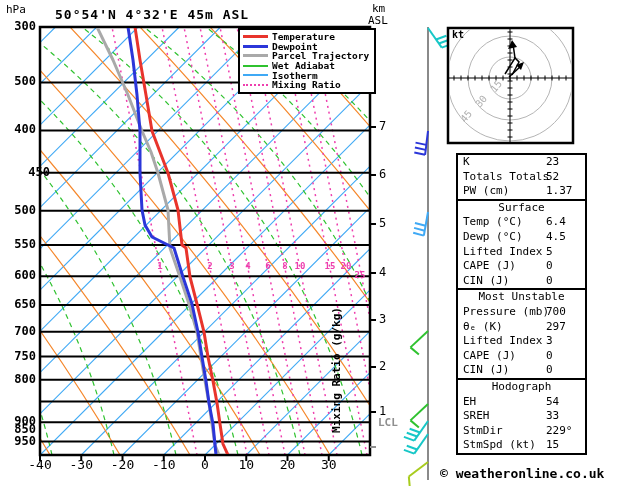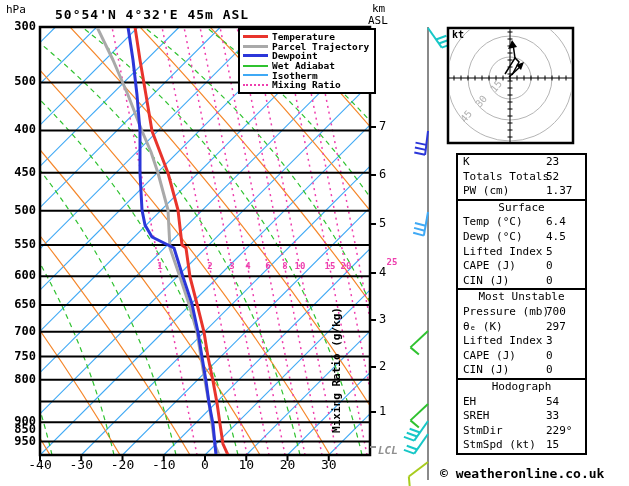--- a/index.html
+++ b/index.html
@@ -232,21 +232,21 @@
         <path d="M505,74 L515,58 L519,62 L512,75" stroke="#000" stroke-width="1.5" fill="none"></path>
         <path d="M515,58 L513,44" stroke="#000" stroke-width="1.5" fill="none"></path>
         <path d="M512,40 L508,49 L517,47 Z" fill="#000"></path>
       </g>
     </svg>
 
   <div id="plabels">
       <div class="abs plabel" style="left: 2px; top: 19px;">300</div>
       <div class="abs plabel" style="left: 2px; top: 74.4483px;">500</div>
       <div class="abs plabel" style="left: 2px; top: 122.48px;">400</div>
-      <div class="abs plabel" style="left: 2px; top: 164.847px;">450</div>
+      <div class="abs plabel" style="left: 16px; top: 164.847px;">450</div>
       <div class="abs plabel" style="left: 2px; top: 202.745px;">500</div>
       <div class="abs plabel" style="left: 2px; top: 237.028px;">550</div>
       <div class="abs plabel" style="left: 2px; top: 268.326px;">600</div>
       <div class="abs plabel" style="left: 2px; top: 297.118px;">650</div>
       <div class="abs plabel" style="left: 2px; top: 323.775px;">700</div>
       <div class="abs plabel" style="left: 2px; top: 348.592px;">750</div>
       <div class="abs plabel" style="left: 2px; top: 371.806px;">800</div>
       <div class="abs plabel" style="left: 2px; top: 393.613px; margin-top: 28px;">850</div>
       <div class="abs plabel" style="left: 2px; top: 414.173px;">900</div>
       <div class="abs plabel" style="left: 2px; top: 433.621px;">950</div>
@@ -262,51 +262,51 @@
       <div class="abs xlabel" style="left: 310.75px; top: 457px;">30</div>
     </div>
   <div id="kmlabels">
       <div class="abs kmlabel" style="left: 379px; top: 119px;">7</div>
       <div class="abs kmlabel" style="left: 379px; top: 167px;">6</div>
       <div class="abs kmlabel" style="left: 379px; top: 216px;">5</div>
       <div class="abs kmlabel" style="left: 379px; top: 265px;">4</div>
       <div class="abs kmlabel" style="left: 379px; top: 312px;">3</div>
       <div class="abs kmlabel" style="left: 379px; top: 359px;">2</div>
       <div class="abs kmlabel" style="left: 379px; top: 404px;">1</div>
-      <div class="abs" id="lcl-label" style="left: 378px; top: 444px; font-style: italic;">LCL</div>
+      <div class="abs" id="lcl-label" style="left: 378px; top: 416px;">LCL</div>
     </div>
   <div id="mixlabels">
       <div class="abs mixlabel" style="left: 149px; top: 261px; color: rgb(238, 63, 174);">1</div>
       <div class="abs mixlabel" style="left: 199px; top: 261px; color: rgb(238, 63, 174);">2</div>
       <div class="abs mixlabel" style="left: 221px; top: 261px; color: rgb(238, 63, 174);">3</div>
       <div class="abs mixlabel" style="left: 237px; top: 261px; color: rgb(238, 63, 174);">4</div>
       <div class="abs mixlabel" style="left: 257px; top: 261px; color: rgb(238, 63, 174);">6</div>
       <div class="abs mixlabel" style="left: 274px; top: 261px; color: rgb(238, 63, 174);">8</div>
       <div class="abs mixlabel" style="left: 289px; top: 261px; color: rgb(238, 63, 174);">10</div>
       <div class="abs mixlabel" style="left: 319px; top: 261px; color: rgb(238, 63, 174);">15</div>
       <div class="abs mixlabel" style="left: 335px; top: 261px; color: rgb(238, 63, 174);">20</div>
-      <div class="abs mixlabel" style="left: 349px; top: 257px; color: rgb(238, 63, 174); margin-left: 32px;">25</div>
+      <div class="abs mixlabel" style="left: 349px; top: 270px; color: rgb(238, 63, 174);">25</div>
     </div>
 
   <div class="abs" id="mixing-axis-label">Mixing Ratio (g/kg)</div>
 
   <div class="abs" id="legend">
       <div class="legend-row">
         <span class="legend-swatch" style="border-top: 3px solid rgb(232, 52, 44);"></span>
         <span class="legend-label">Temperature</span>
       </div>
       <div class="legend-row">
+        <span class="legend-swatch" style="border-top: 3px solid rgb(43, 54, 217);"></span>
+        <span class="legend-label">Dewpoint</span>
+      </div>
+      <div class="legend-row">
         <span class="legend-swatch" style="border-top: 3px solid rgb(169, 169, 169);"></span>
         <span class="legend-label">Parcel Trajectory</span>
       </div>
       <div class="legend-row">
-        <span class="legend-swatch" style="border-top: 3px solid rgb(43, 54, 217);"></span>
-        <span class="legend-label">Dewpoint</span>
-      </div>
-      <div class="legend-row">
         <span class="legend-swatch" style="border-top: 2px solid rgb(47, 194, 47);"></span>
         <span class="legend-label">Wet Adiabat</span>
       </div>
       <div class="legend-row">
         <span class="legend-swatch" style="border-top: 2px solid rgb(63, 169, 245);"></span>
         <span class="legend-label">Isotherm</span>
       </div>
       <div class="legend-row">
         <span class="legend-swatch" style="border-top: 2px dotted rgb(238, 63, 174);"></span>
         <span class="legend-label">Mixing Ratio</span>

